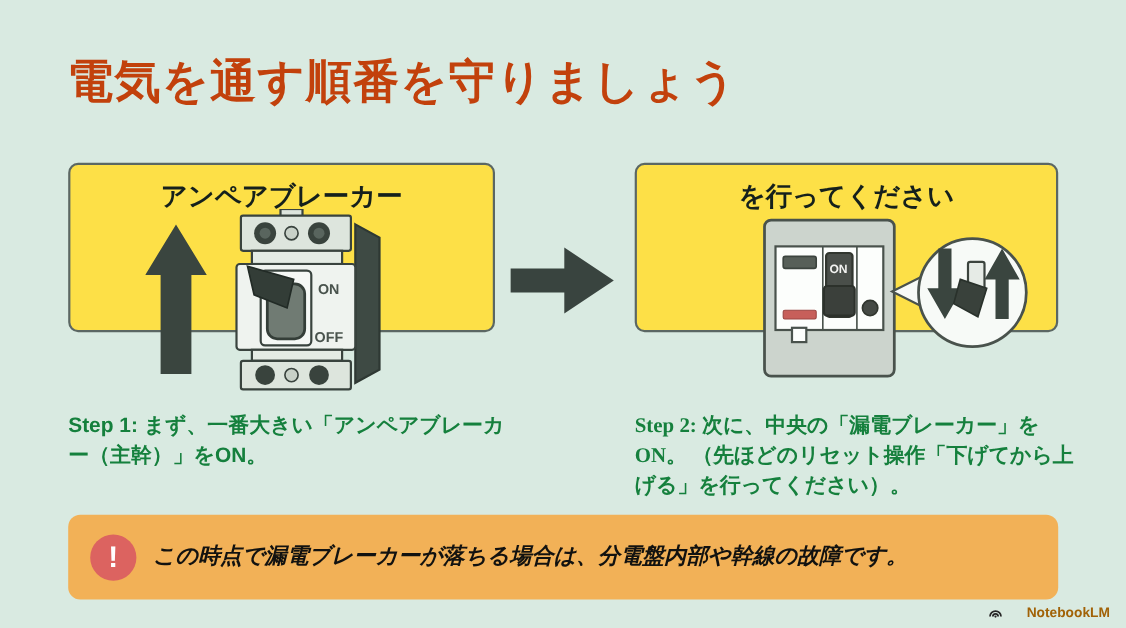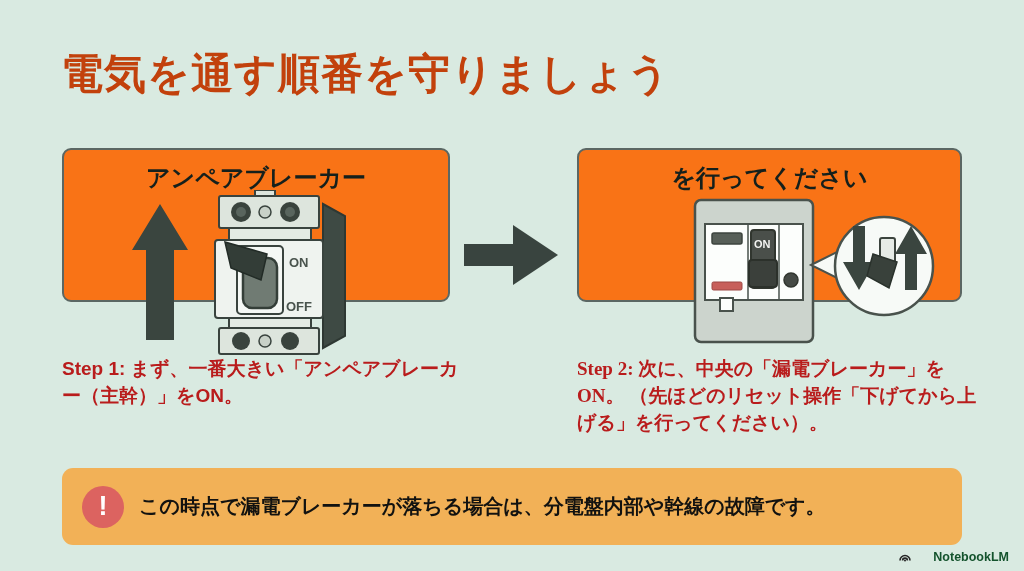--- a/index.html
+++ b/index.html
@@ -10,36 +10,36 @@
     font-family:"Liberation Sans","DejaVu Sans",sans-serif;
     overflow:hidden;
   }
   .title {
     position:absolute; left:61px; top:46px;
     font-size:42px; font-weight:800; color:#c2410c;
     letter-spacing:1px;
   }
   .panel {
     position:absolute; top:148px; height:154px;
-    background:#f97316;
+    background:#fde047;
     border:2px solid #5b6763; border-radius:9px;
   }
   .panel-left  { left:62px;  width:388px; }
   .panel-right { left:577px; width:385px; }
   .panel-heading {
     text-align:center; margin-top:12px;
     font-size:24px; font-weight:800; color:#15201c;
   }
   .illu { position:absolute; }
   .illu-left  { left:68px;  top:40px; }
   .illu-right { left:108px; top:42px; }
   .mid-arrow { position:absolute; left:464px; top:224px; }
   .step {
-    position:absolute; top:356px;
-    font-size:19px; font-weight:700; color:#b91c1c;
+    position:absolute; top:375px;
+    font-size:19px; font-weight:700; color:#15803d;
     line-height:1.42;
   }
   .step-1 { left:62px;  width:404px; }
   .step-2 { left:577px; width:402px;font-family:Liberation Serif, serif; }
   .banner {
     position:absolute; left:62px; top:468px;
     width:900px; height:77px;
     background:#f2b157; border-radius:11px;
     display:flex; align-items:center;
     padding-left:20px;
@@ -48,25 +48,26 @@
     flex:0 0 auto;
     width:42px; height:42px; border-radius:50%;
     background:#dc6360; color:#ffffff;
     font-size:27px; font-weight:900;
     display:flex; align-items:center; justify-content:center;
   }
   .banner-text {
     margin-left:15px;
     font-size:20px; font-weight:700; color:#121210;
     line-height:1.42;
+    font-style:italic;
   }
   .watermark {
     position:absolute; right:15px; top:550px;
     display:flex; align-items:center; gap:21px;
-    font-size:12.5px; font-weight:700; color:#14532d;
+    font-size:12.5px; font-weight:700; color:#a16207;
   }
 </style>
 </head>
 <body>
 
 <div class="title">電気を通す順番を守りましょう</div>
 
 <div class="panel panel-left">
   <div class="panel-heading">アンペアブレーカー</div>
   <svg class="illu illu-left" width="230" height="166" viewBox="0 0 230 166">

